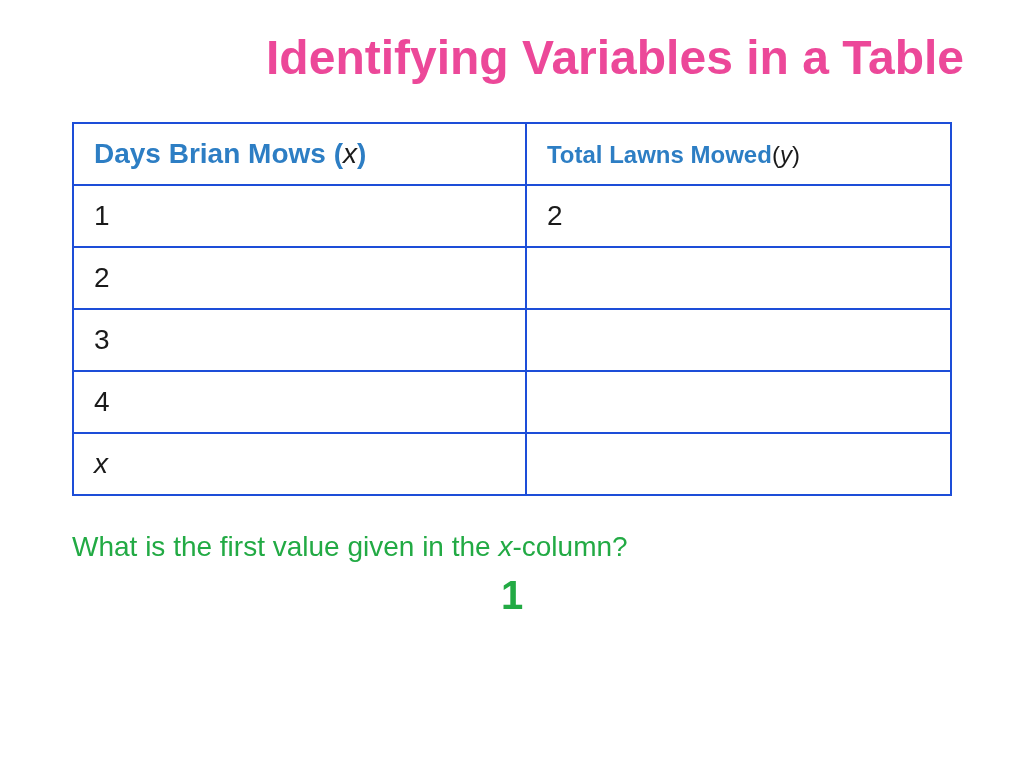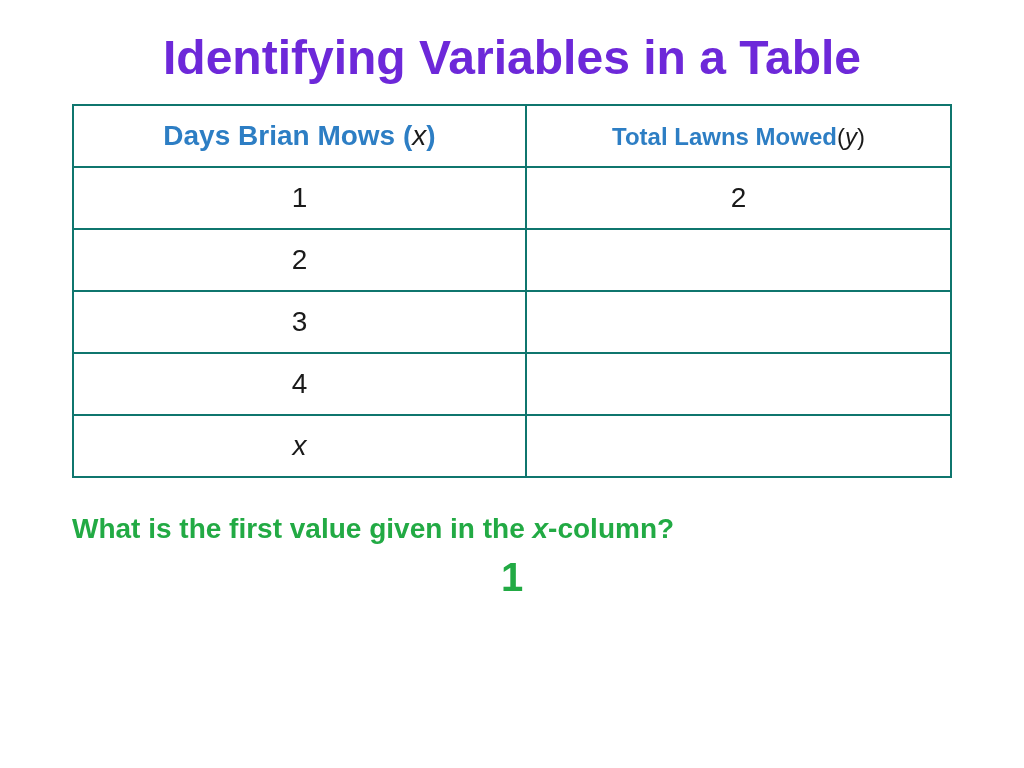--- a/index.html
+++ b/index.html
@@ -15,37 +15,37 @@
       font-family: 'Arial', sans-serif;
       display: flex;
       flex-direction: column;
       align-items: center;
       padding: 30px 60px;
     }
 
     .page-title {
       font-size: 48px;
       font-weight: bold;
-      color: #6d28d9;
-      text-align: center;
-      margin-bottom: 19px;
+      color: #ec4899;
+      text-align: right;
+      margin-bottom: 37px;
       width: 100%;
     }
 
     .table-container {
       width: 880px;
       border-collapse: collapse;
       border: 2.5px solid #1a1a1a;
     }
 
     .table-container th,
     .table-container td {
-      border: 2px solid #0f766e;
+      border: 2px solid #1d4ed8;
       padding: 14px 20px;
-      text-align: center;
+      text-align: left;
       font-size: 28px;
     }
 
     .col-header-x {
       color: #2d7ec4;
       font-weight: bold;
       font-size: 28px;
     }
 
     .col-header-y {
@@ -73,21 +73,21 @@
 
     .data-cell-italic {
       font-size: 30px;
       color: #1a1a1a;
       font-style: italic;
     }
 
     .question-text {
       margin-top: 35px;
       font-size: 28px;
-      font-weight: bold;
+      font-weight: normal;
       color: #22aa44;
       text-align: left;
       width: 880px;
     }
 
     .question-text span.italic-x {
       font-style: italic;
     }
 
     .answer-text {

